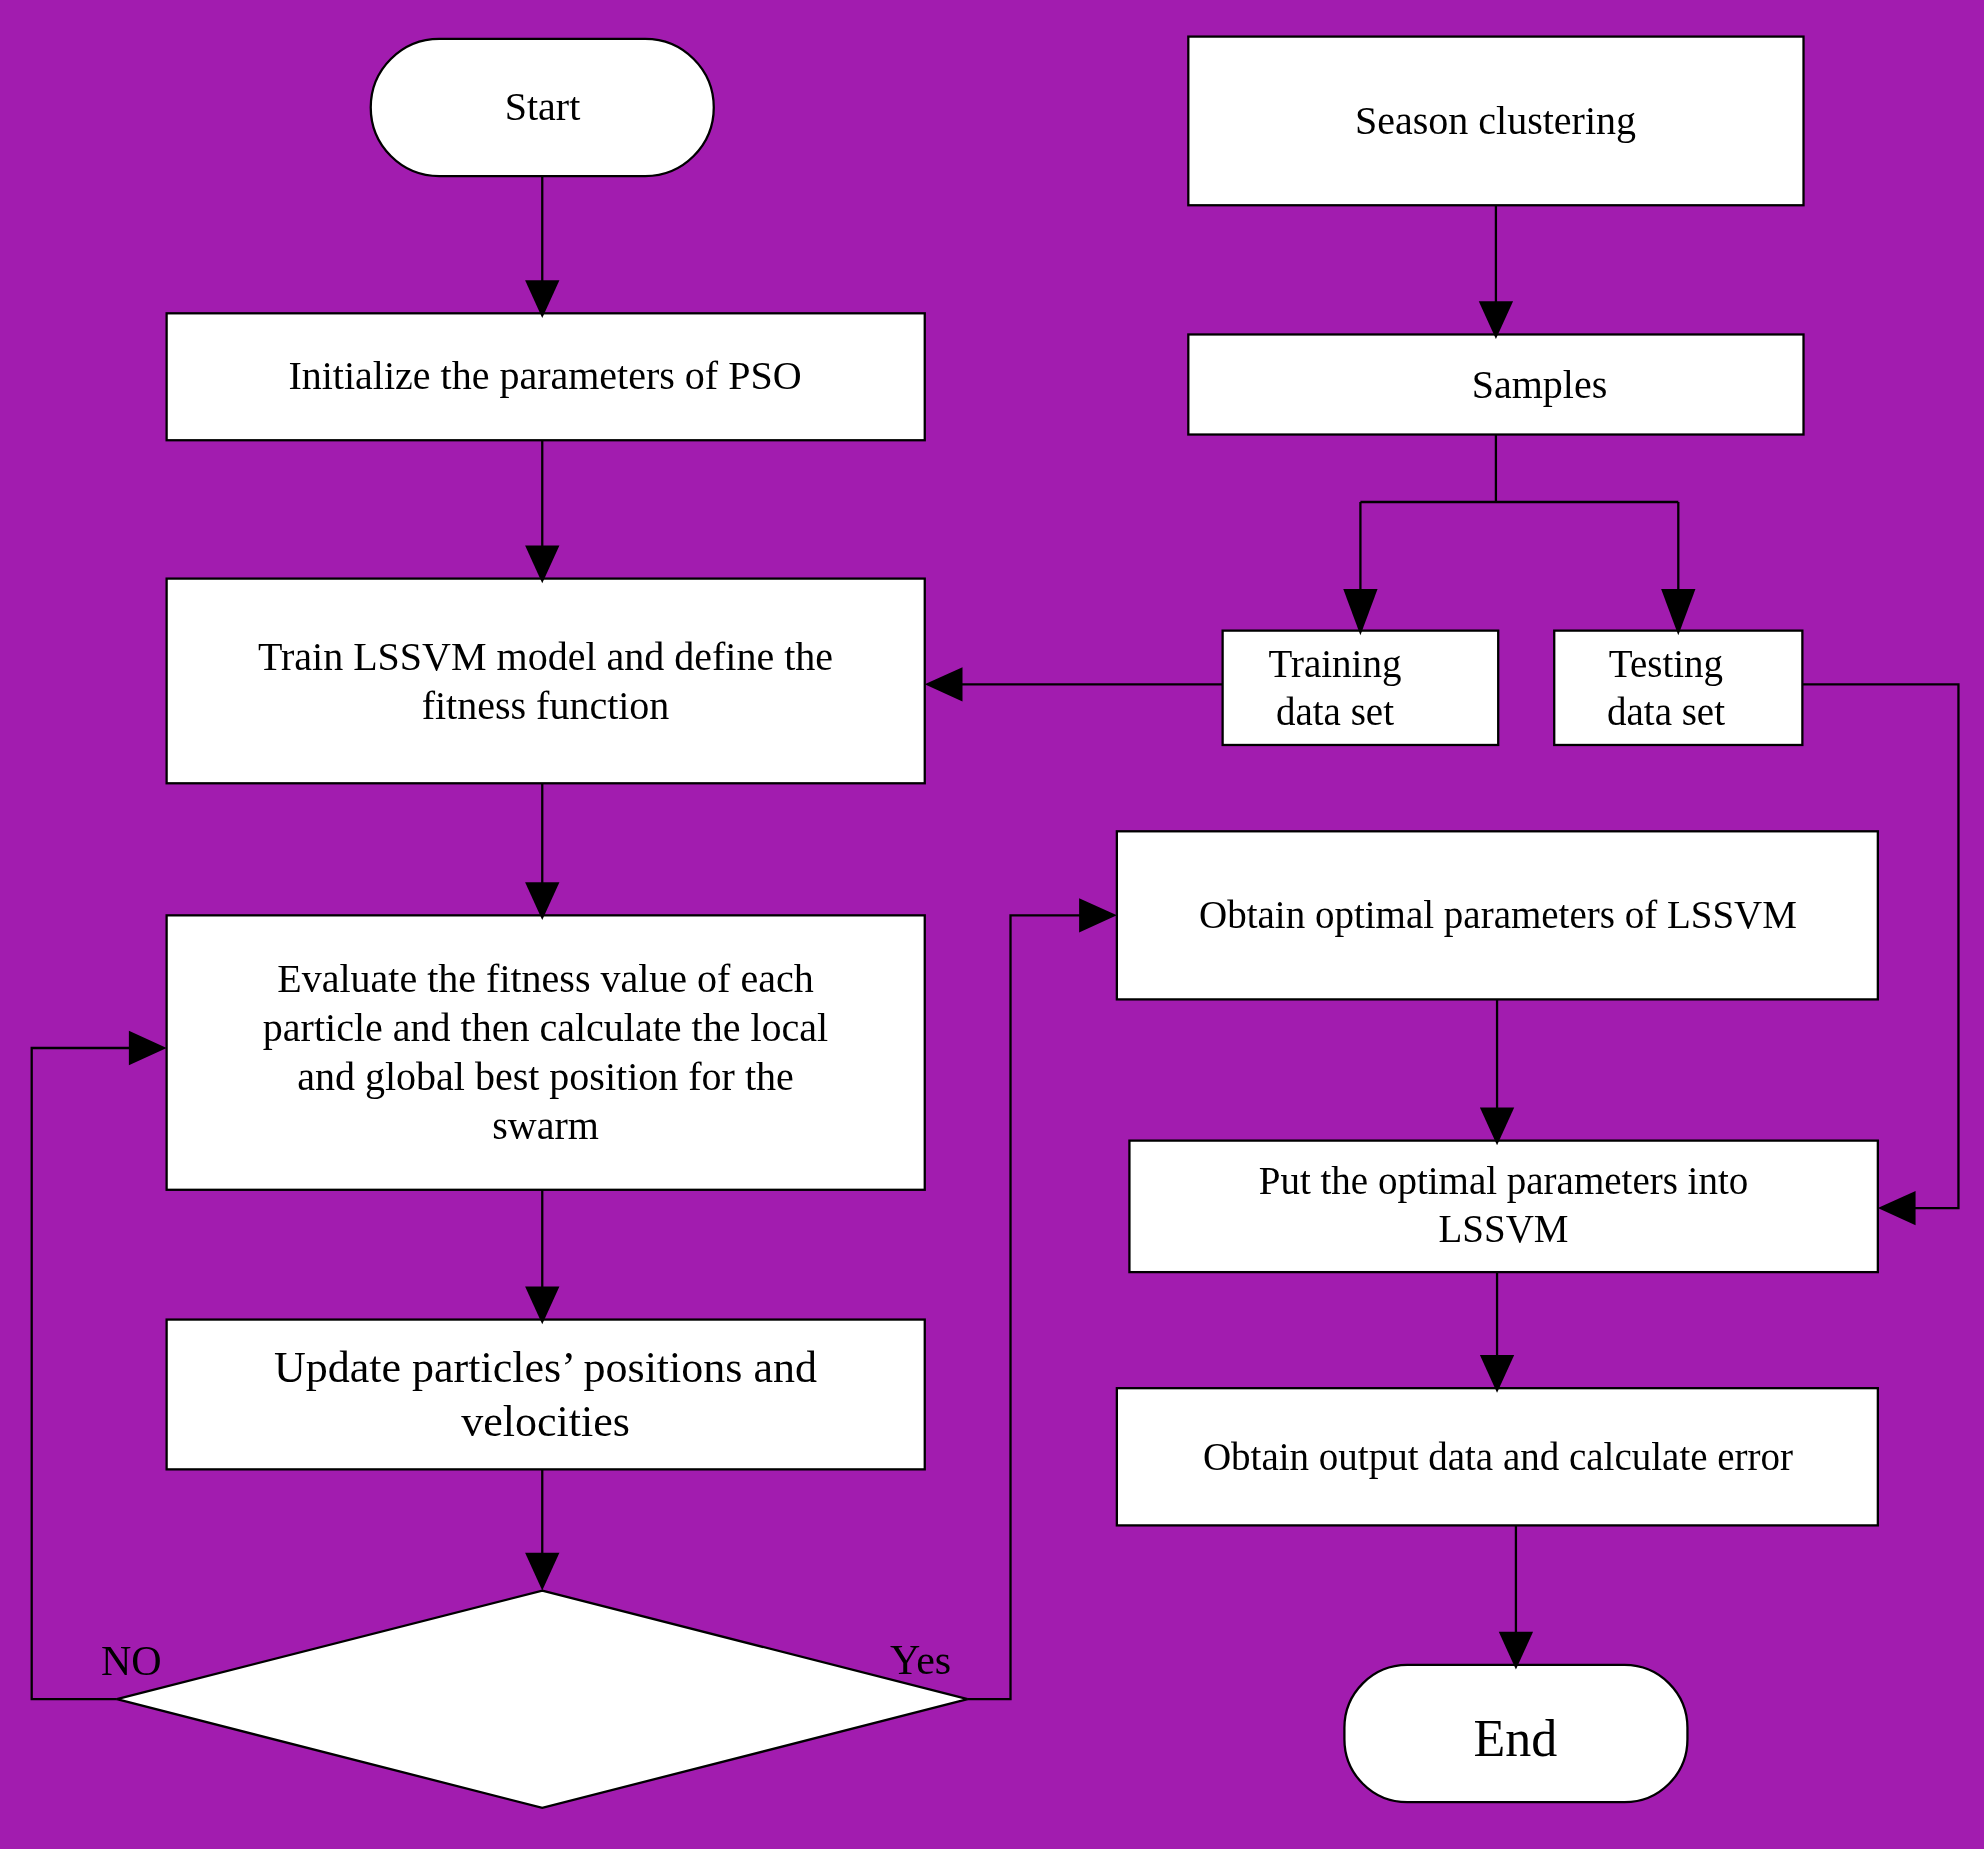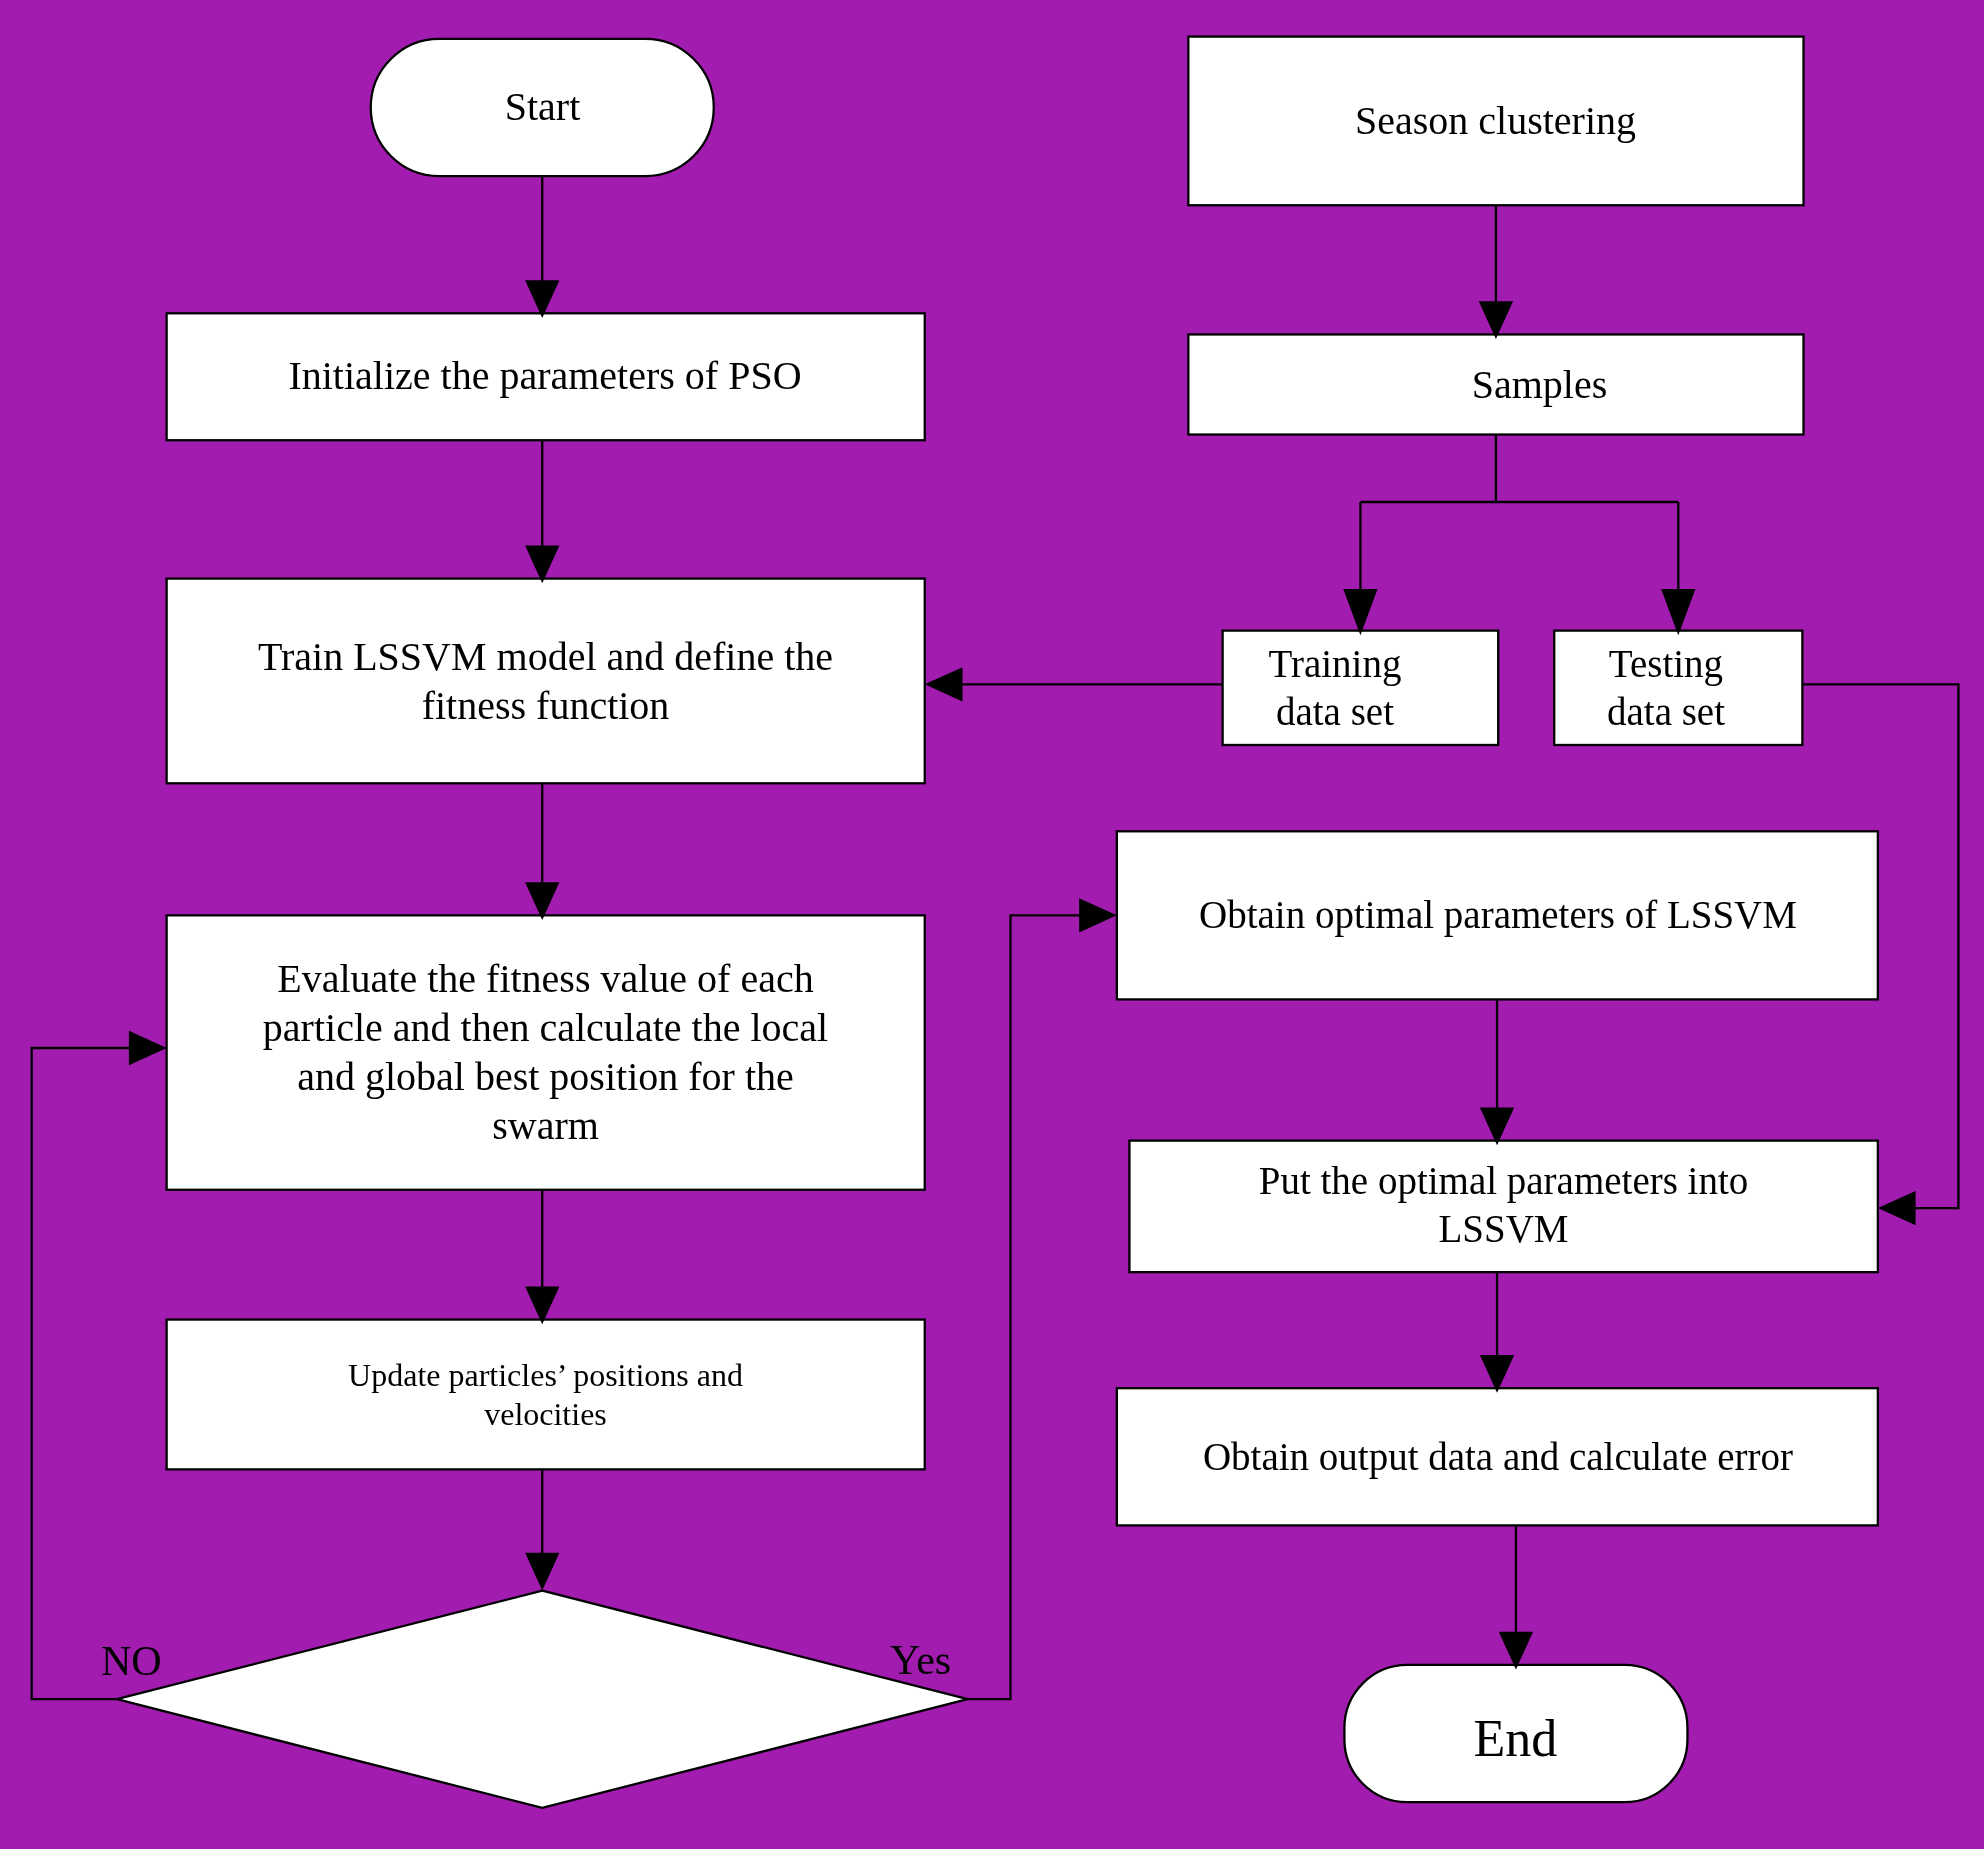--- a/index.html
+++ b/index.html
@@ -145,21 +145,21 @@
   <div class="node-text" style="left:166px; top:313px; width:758px; height:127px; font-size:40px;">Initialize the parameters of PSO</div>
 
   <div class="node-text" style="left:178px; top:916px; width:735px; height:274px; font-size:40px;">Evaluate the fitness value of each
 particle and then calculate the local
 and global best position for the
 swarm</div>
 
   <div class="node-text" style="left:178px; top:579px; width:735px; height:205px; font-size:40px;">Train LSSVM model and define the
 fitness function</div>
 
-  <div class="node-text" style="left:178px; top:1320px; width:735px; height:150px; font-size:32px;">Update particles’  positions and
+  <div class="node-text" style="left:178px; top:1320px; width:735px; height:150px; font-size:44px;">Update particles’  positions and
 velocities</div>
 
 
   <div class="node-text" style="left:1188px; top:37px; width:615px; height:169px; font-size:40px;">Season clustering</div>
 
   <div class="node-text" style="left:1232px; top:335px; width:615px; height:100px; font-size:40px;">Samples</div>
 
   <div class="node-text" style="left:1223px; top:631px; width:224px; height:114px; font-size:39px;">Training
 data set</div>
 

